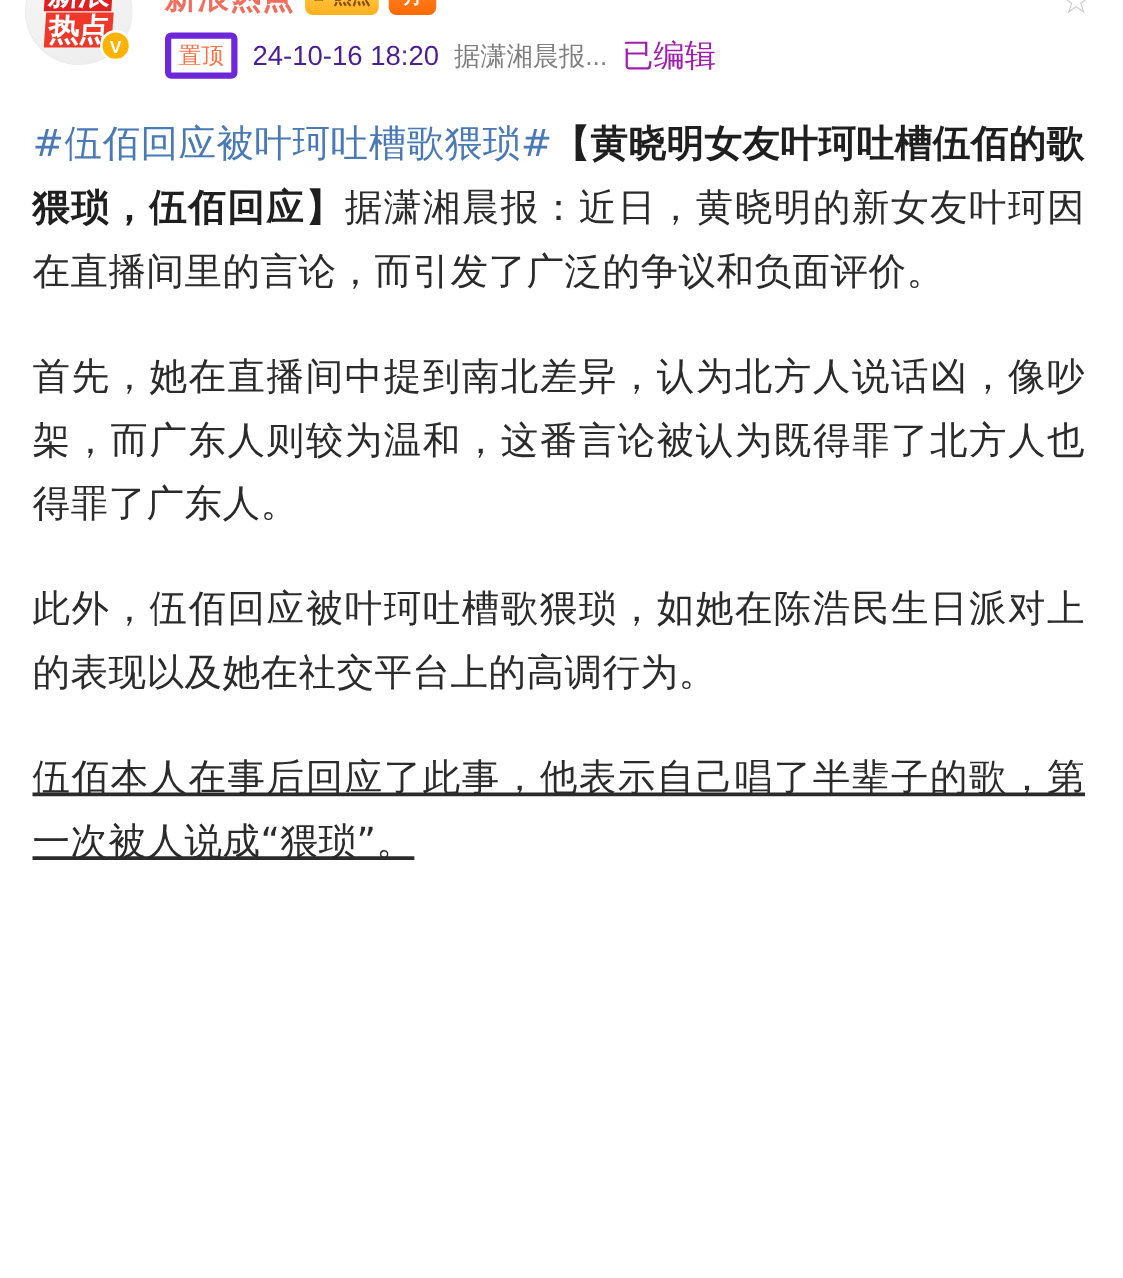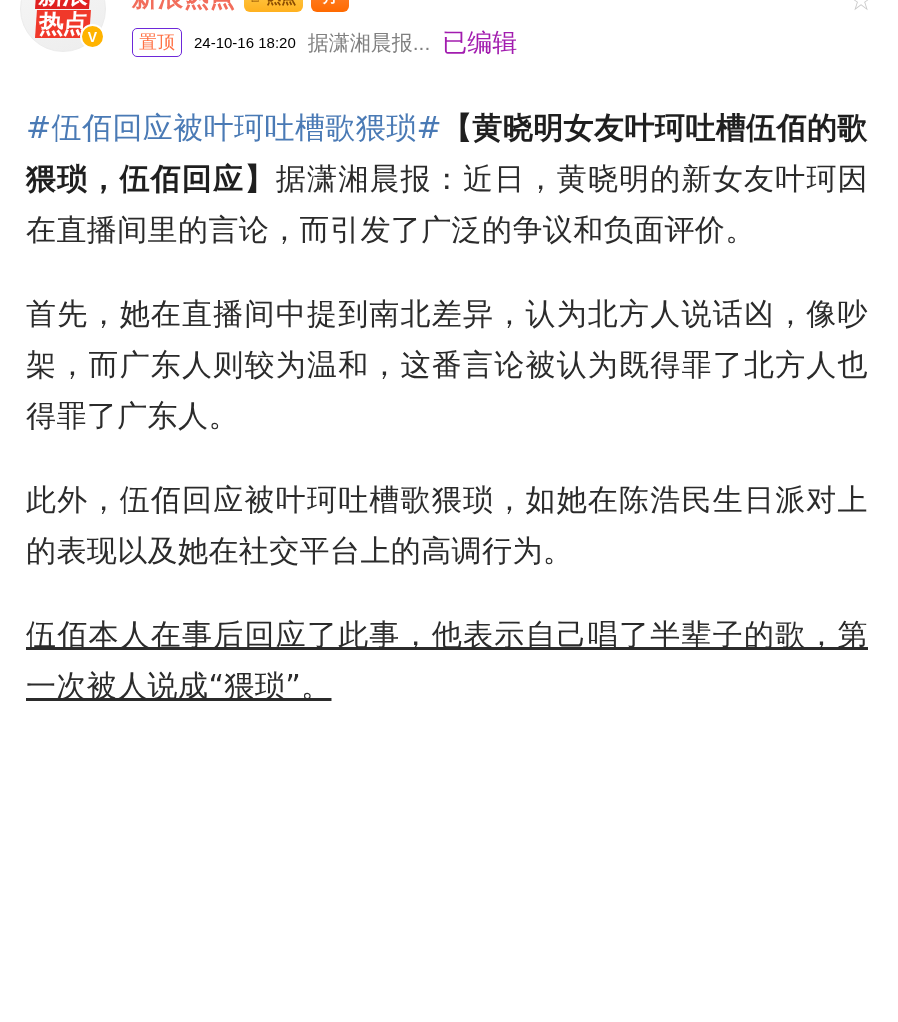--- a/index.html
+++ b/index.html
@@ -152,31 +152,31 @@
   .meta-row {
     position: absolute;
     top: 26px;
     left: 0;
     display: flex;
     align-items: center;
     gap: 12px;
     white-space: nowrap;
   }
   .pin-tag {
-    border: 1px solid #6d28d9;
+    border: 5px solid #6d28d9;
     color: #ff7043;
     border-radius: 5px;
     font-size: 18px;
     line-height: 1;
     padding: 4px 6px 5px;
     background: #fff;
   }
   .timestamp {
-    color: #000000;
-    font-size: 15px;
+    color: #4c1d95;
+    font-size: 22px;
   }
   .source {
     color: #808080;
     font-size: 21px;
     max-width: 210px;
     overflow: hidden;
     text-overflow: ellipsis;
   }
   .edited {
     color: #a21caf;
@@ -198,21 +198,21 @@
   
   .post-body {
     padding: 14px 30px 0 26px;
     color: #2b2b2b;
     font-size: 30px;
     line-height: 51px;
     letter-spacing: 0.4px;
     font-family: "DejaVu Sans", "Liberation Sans", sans-serif;
   }
   .post-body p {
-    margin: 12px 0 33px 0;
+    margin: 0 0 33px 0;
     text-align: justify;
     text-justify: inter-ideograph;
   }
   .post-body p:last-child { margin-bottom: 0; text-decoration: underline; }
   .topic {
     color: #4a7ab5;
   }
   .bold-lead {
     font-weight: bold;
     color: #1f1f1f;

